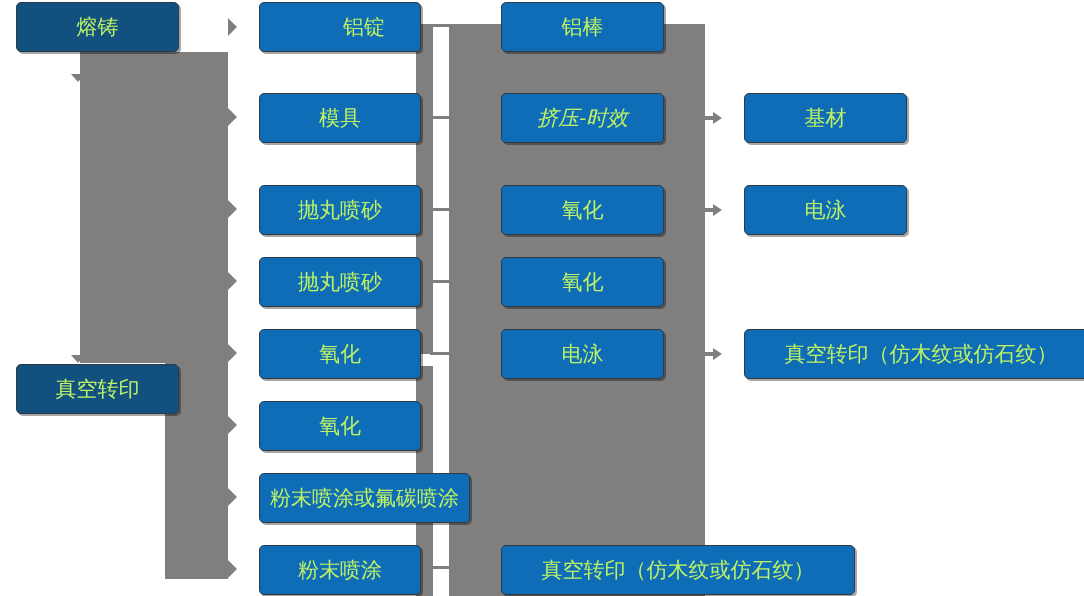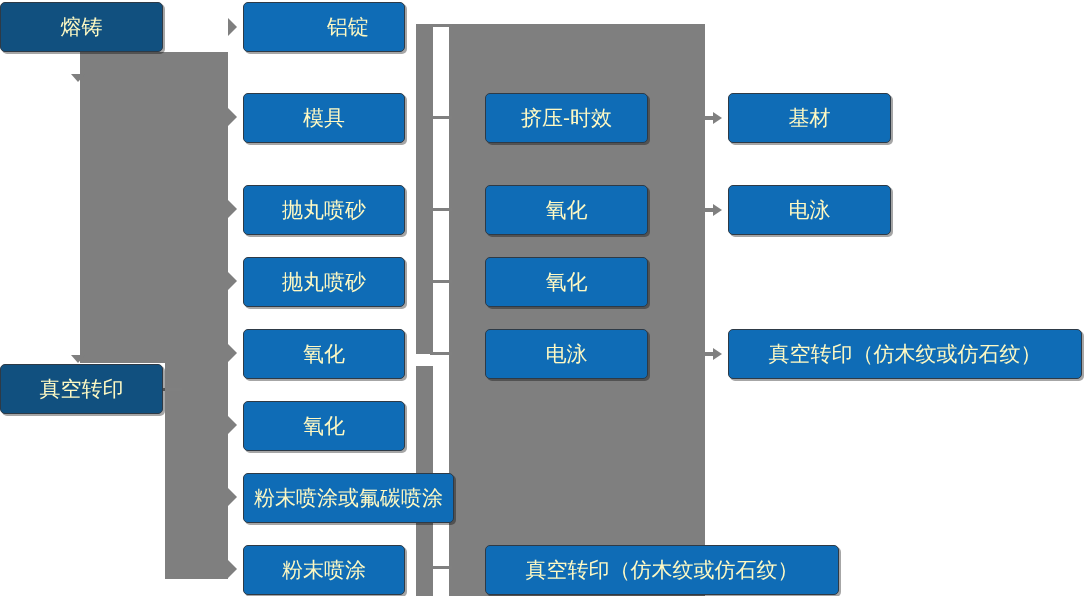--- a/index.html
+++ b/index.html
@@ -62,28 +62,29 @@
     background: #808080;
     height: 3px;
   }
 
   
   .box {
     position: absolute;
     box-sizing: border-box;
     border: 1.5px solid #2E3A46;
     border-radius: 5px;
-    color: #fef9c3;
+    color: #bef264;
     display: flex;
     align-items: center;
     justify-content: center;
     text-align: center;
     line-height: 1.1;
     box-shadow: 2px 2px 0 rgba(0,0,0,0.35);
     white-space: nowrap;
+    margin-left: 16px;
   }
   .box.dark  { background: #11507F; }
   .box.mid   { background: #0F6CB6; }
   .box-label {
     display: block;
     pointer-events: none;
   }
 </style>
 </head>
 <body>
@@ -154,21 +155,24 @@
   <div class="box mid" style="left:243px; top:401px; width:162px; height:50px; font-size:21px;">
     <span class="box-label">氧化</span>
   </div>
   <div class="box mid" style="left:243px; top:473px; width:211px; height:50px; font-size:21px;">
     <span class="box-label">粉末喷涂或氟碳喷涂</span>
   </div>
   <div class="box mid" style="left:243px; top:545px; width:162px; height:50px; font-size:21px;">
     <span class="box-label">粉末喷涂</span>
   </div>
 
-  <div class="box mid" style="left:485px; top:93px; width:163px; height:50px; font-size:21px;">
+  <div class="box mid" style="left:485px; top:2px; width:163px; height:50px; font-size:21px;">
+    <span class="box-label">铝棒</span>
+  </div>
+  <div class="box mid" style="left:485px; top:93px; width:163px; height:50px; font-size:21px;font-style:italic;">
     <span class="box-label">挤压-时效</span>
   </div>
   <div class="box mid" style="left:485px; top:185px; width:163px; height:50px; font-size:21px;">
     <span class="box-label">氧化</span>
   </div>
   <div class="box mid" style="left:485px; top:257px; width:163px; height:50px; font-size:21px;">
     <span class="box-label">氧化</span>
   </div>
   <div class="box mid" style="left:485px; top:329px; width:163px; height:50px; font-size:21px;">
     <span class="box-label">电泳</span>

